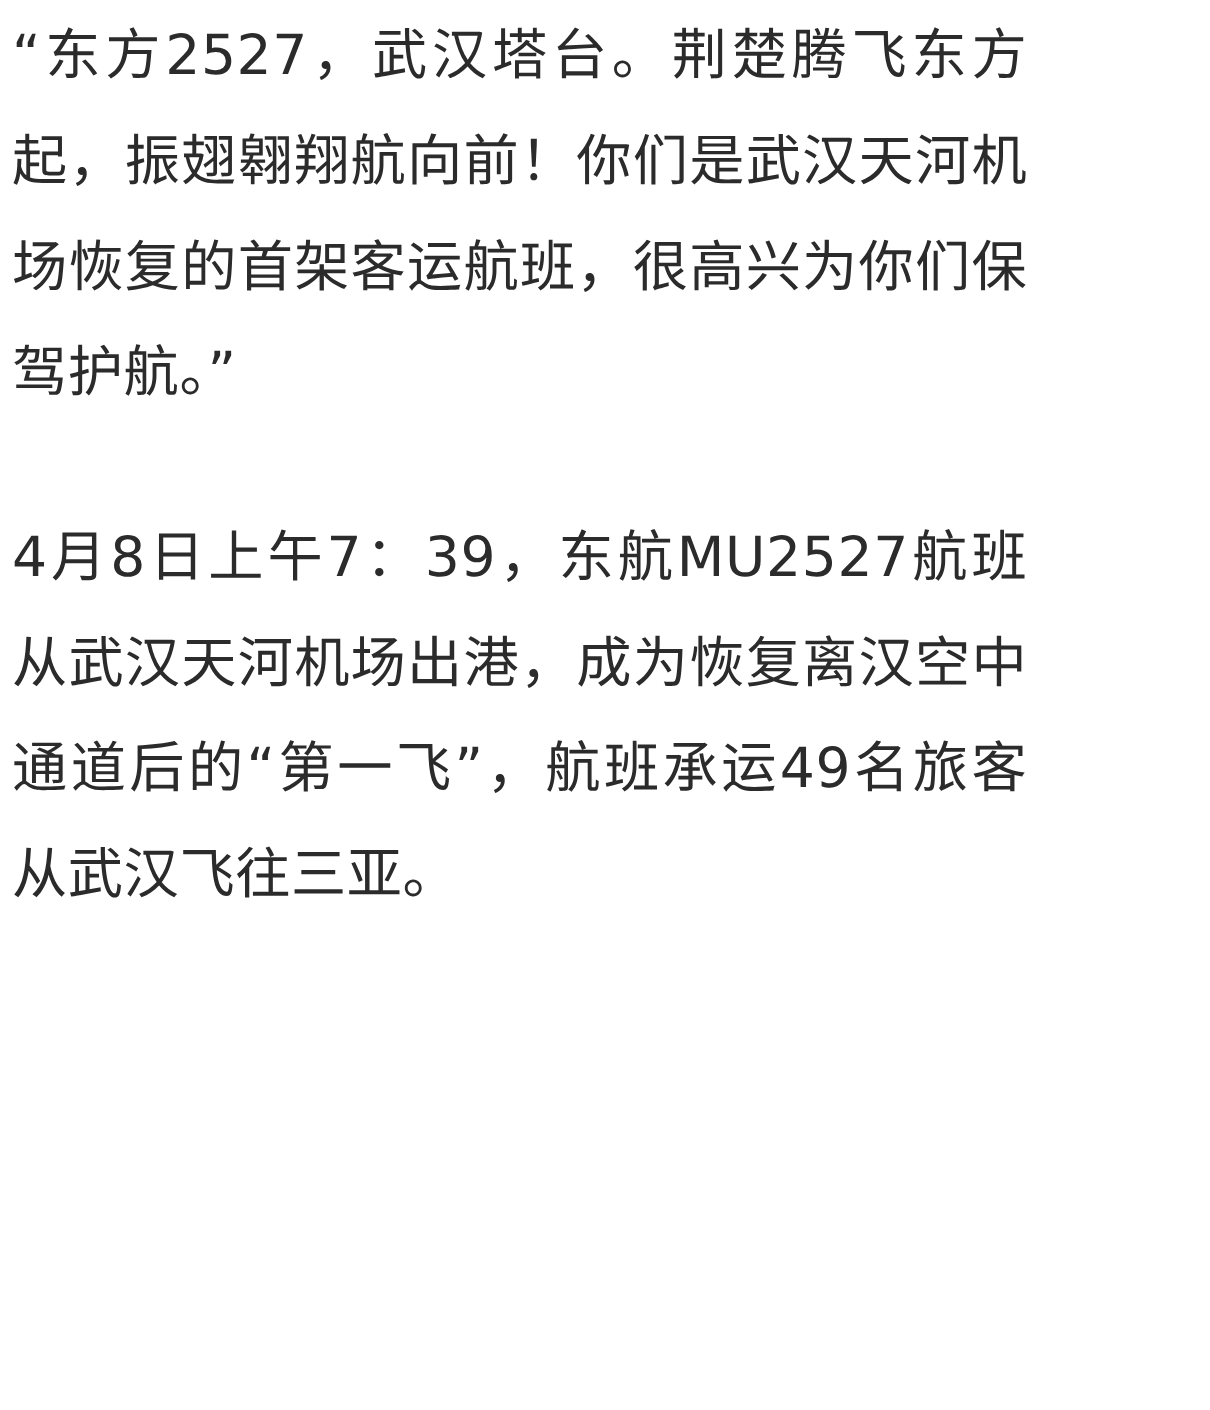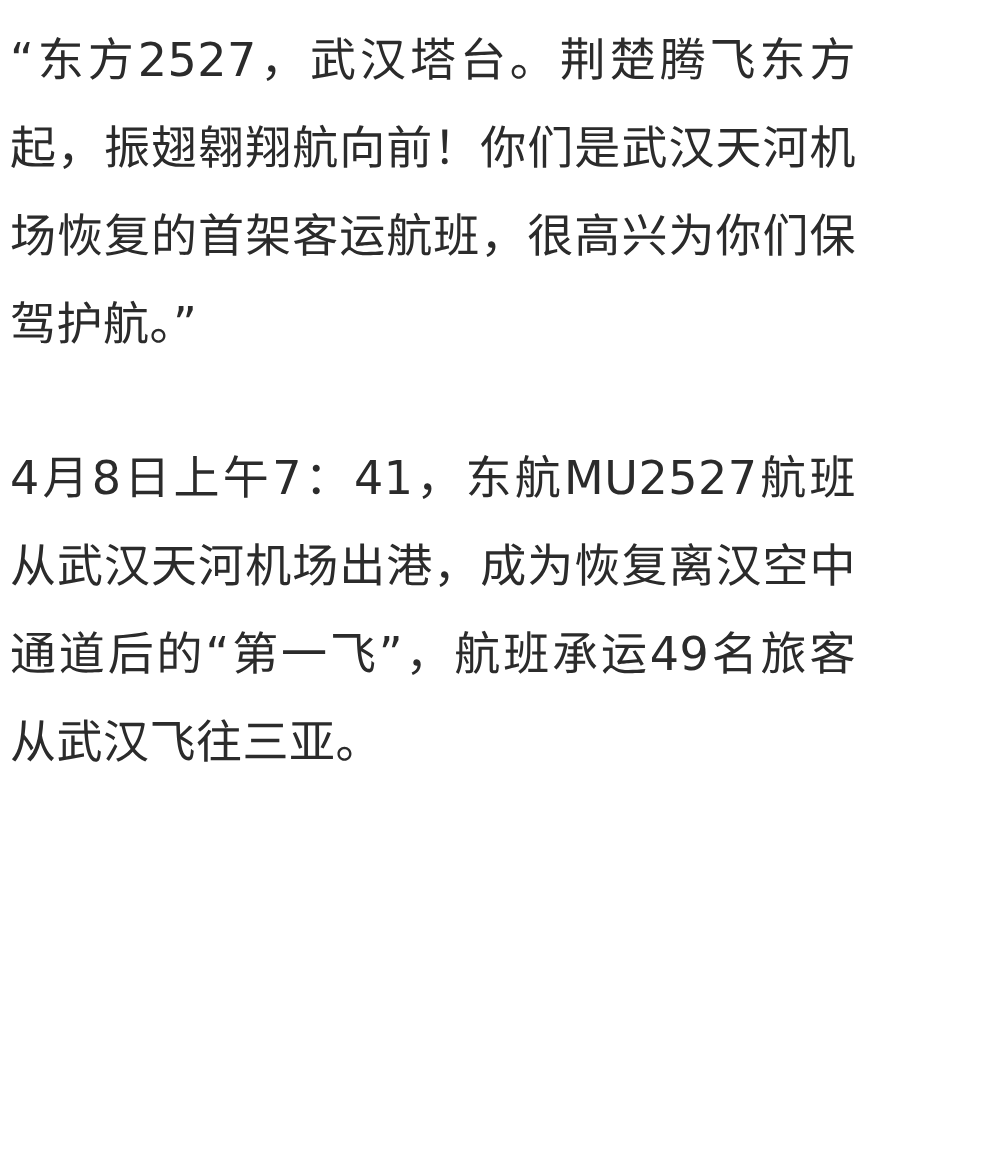--- a/index.html
+++ b/index.html
@@ -9,21 +9,21 @@
   }
   body {
     width: 1008px;
     height: 1175px;
     overflow: hidden;
     font-family: "DejaVu Sans", "Liberation Sans", sans-serif;
   }
   .article {
     box-sizing: border-box;
     width: 866px;
-    padding: 16px 10px 0 10px;
+    padding: 2px 10px 0 10px;
   }
   .para {
     color: #2b2b2b;
     font-size: 46px;
     line-height: 88px;
     letter-spacing: 0.5px;
     text-align: justify;
     text-justify: inter-ideograph;
     font-weight: 400;
     margin: 0;
@@ -32,14 +32,14 @@
   }
   .para + .para {
     margin-top: 66px;
   }
 </style>
 </head>
 <body>
 
 <div class="article">
   <p class="para">“东方2527，武汉塔台。荆楚腾飞东方起，振翅翱翔航向前！你们是武汉天河机场恢复的首架客运航班，很高兴为你们保驾护航。”</p>
-  <p class="para">4月8日上午7：41，东航MU2527航班从武汉天河机场出港，成为恢复离汉空中通道后的“第一飞”，航班承运49名旅客从武汉飞往三亚。</p>
+  <p class="para">4月8日上午7：39，东航MU2527航班从武汉天河机场出港，成为恢复离汉空中通道后的“第一飞”，航班承运49名旅客从武汉飞往三亚。</p>
 </div>
 
 </body></html>

